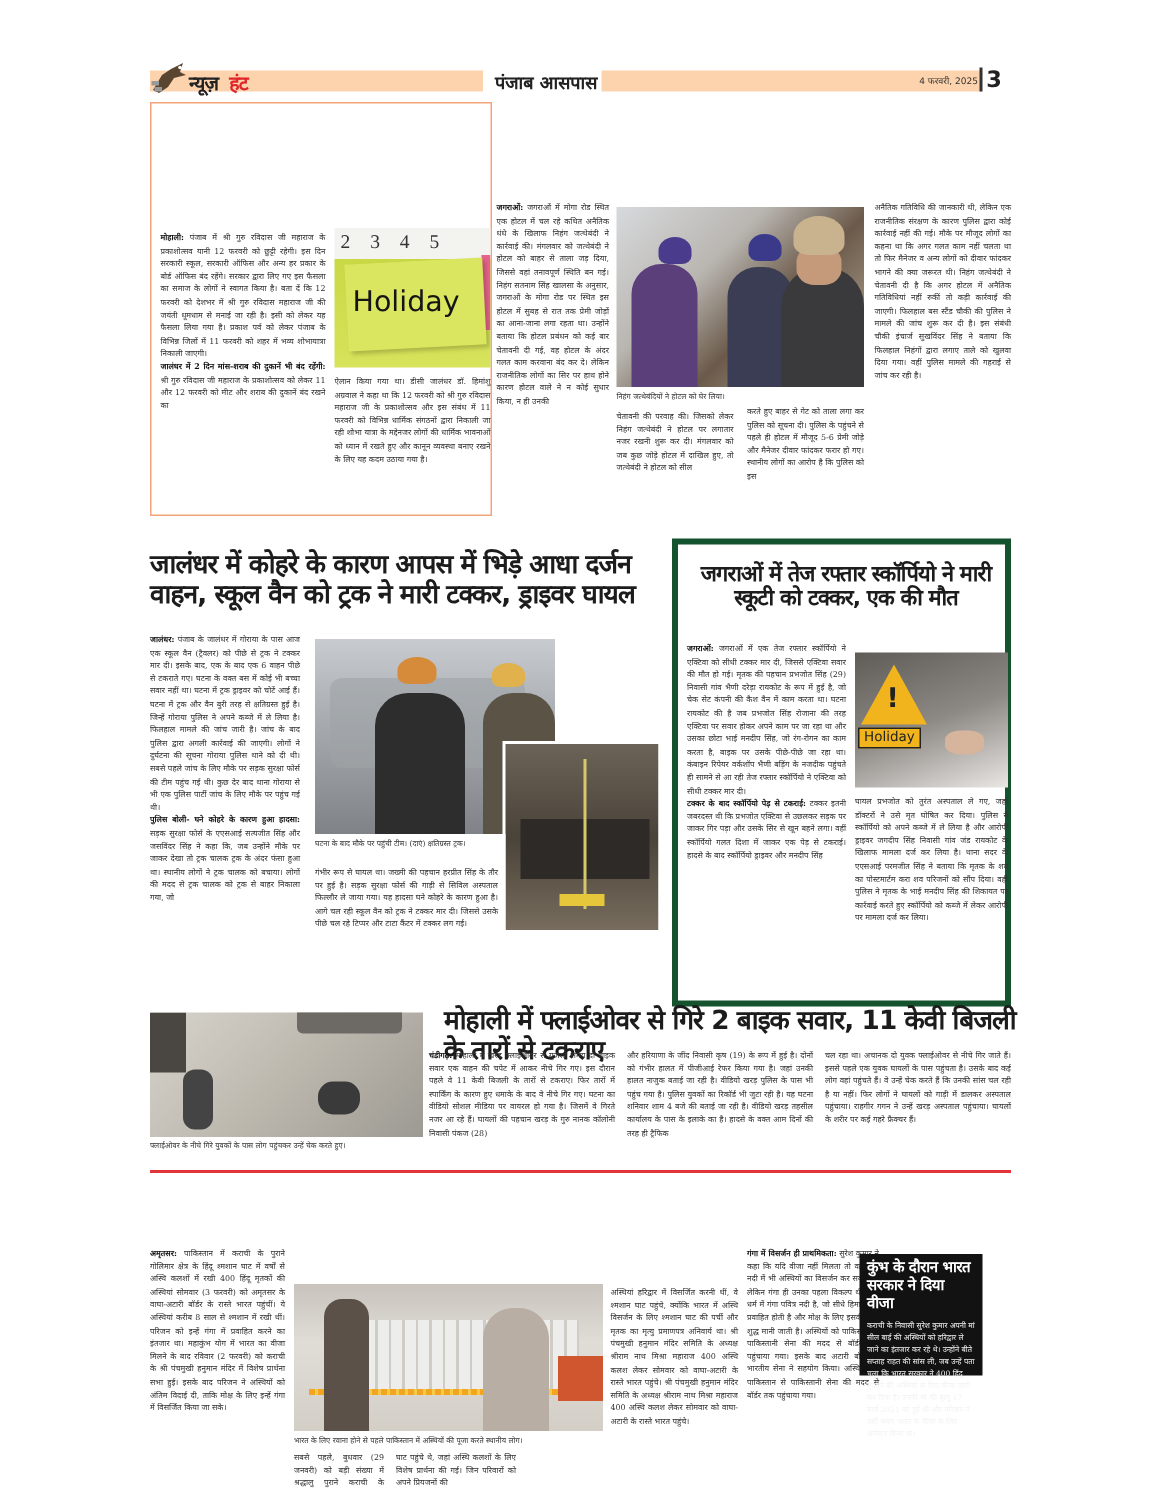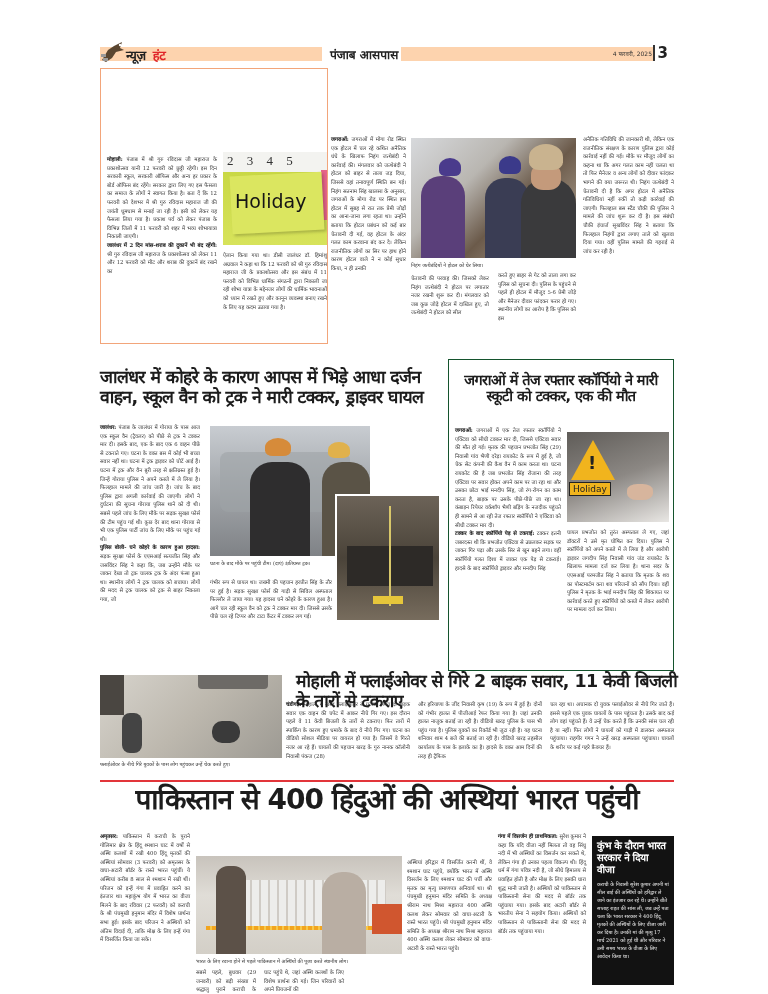--- a/index.html
+++ b/index.html
@@ -63,21 +63,21 @@
   .a3 .img1 .coat2 { position: absolute; left: 112px; top: 36px; width: 48px; height: 94px; background: #5a5346; border-radius: 20px 20px 0 0; }
   .a3 .img1 .car { position: absolute; left: 10px; top: 26px; width: 130px; height: 60px; background: #9fa3a6; border-radius: 8px; opacity: .6; }
   .a3 .img2 { position: absolute; left: 235px; top: 126px; width: 106px; height: 128px; background: linear-gradient(180deg,#6c6358 0%,#4a4339 50%,#776c5d 100%); border: 2px solid #fff; overflow: hidden; }
   .a3 .img2 .grill { position: absolute; left: 10px; top: 50px; width: 86px; height: 40px; background: #2d2a27; }
   .a3 .img2 .plate { position: absolute; left: 36px; top: 100px; width: 30px; height: 8px; background: #e6c63b; }
   .a3 .img2 .rope { position: absolute; left: 52px; top: 10px; width: 2px; height: 100px; background: #d8c76a; }
   .a3 .cap1 { position: absolute; left: 110px; top: 192px; width: 120px; }
   .a3 .col2 { position: absolute; left: 110px; top: 210px; width: 122px; }
 
   
-  .a4 { position: absolute; left: 350px; top: 315px; width: 226px; height: 312px; border: 1px solid #14532d; }
+  .a4 { position: absolute; left: 350px; top: 315px; width: 226px; height: 312px; border: 4px solid #14532d; }
   .a4 .hl { position: absolute; left: 0; top: 12px; width: 224px; text-align: center; font-size: 14.5px; }
   .a4 .col1 { position: absolute; left: 6px; top: 66px; width: 106px; }
   .a4 .img { position: absolute; left: 118px; top: 72px; width: 102px; height: 90px; background: linear-gradient(160deg,#5f5c58 0%,#8c8884 50%,#e9e7e4 100%); overflow: hidden; }
   .a4 .img .tri { position: absolute; left: 4px; top: 8px; width: 0; height: 0; border-left: 22px solid transparent; border-right: 22px solid transparent; border-bottom: 40px solid #f1b41d; }
   .a4 .img .ex { position: absolute; left: 21px; top: 20px; font-family: "DejaVu Sans", sans-serif; font-weight: bold; font-size: 18px; color: #222; }
   .a4 .img .sign { position: absolute; left: 2px; top: 50px; padding: 1px 3px; background: #f1b41d; font-family: "DejaVu Sans", sans-serif; font-size: 9px; color: #222; border: 1px solid #222; }
   .a4 .img .hand { position: absolute; left: 60px; top: 52px; width: 26px; height: 16px; background: #d7b59d; border-radius: 40%; }
   .a4 .col2 { position: absolute; left: 118px; top: 168px; width: 102px; }
 
   
@@ -104,21 +104,21 @@
   .a6 .img .urns { position: absolute; left: 20px; top: 24px; width: 170px; height: 46px; background: repeating-linear-gradient(90deg,#ededeb 0 7px,#cfcbc5 7px 9px); }
   .a6 .img .marigold { position: absolute; left: 10px; top: 70px; width: 190px; height: 4px; background: repeating-linear-gradient(90deg,#f2a51f 0 4px,#f7c94a 4px 6px); }
   .a6 .img .man1 { position: absolute; left: 20px; top: 10px; width: 30px; height: 88px; background: #5c5148; border-radius: 12px 12px 0 0; }
   .a6 .img .man2 { position: absolute; left: 126px; top: 16px; width: 44px; height: 82px; background: #b9aea3; border-radius: 20px 20px 0 0; }
   .a6 .img .red { position: absolute; right: 0; top: 48px; width: 30px; height: 30px; background: #d0562f; }
   .a6 .cap { position: absolute; left: 96px; top: 174px; width: 206px; }
   .a6 .col2 { position: absolute; left: 307px; top: 74px; width: 85px; }
   .a6 .col3 { position: absolute; left: 398px; top: 48px; width: 88px; }
   .a6 .col-b1 { position: absolute; left: 96px; top: 184px; width: 60px; }
   .a6 .col-b2 { position: absolute; left: 164px; top: 184px; width: 80px; }
-  .a6 .box { position: absolute; left: 492px; top: 52px; width: 82px; height: 149px; background: #121212; padding: 4px 5px; }
+  .a6 .box { position: absolute; left: 473px; top: 52px; width: 82px; height: 81px; background: #121212; padding: 4px 5px; }
   .a6 .box .bh { font-family: "DejaVu Sans", sans-serif; font-weight: bold; color: #fff; font-size: 10px; line-height: 12px; letter-spacing: -0.3px; }
   .a6 .box .bt { font-size: 5px; line-height: 8px; color: #f3f3f3; margin-top: 4px; text-align: left; }
 </style>
 </head>
 <body>
 
 <div class="page">
 
   <div class="masthead">
     <div class="mh-left"></div>
@@ -228,21 +228,20 @@
       <b>चंडीगढ़:</b>
       <span>मोहाली में खरड़ फ्लाईओवर से गुजरते समय दो बाइक सवार एक वाहन की चपेट में आकर नीचे गिर गए। इस दौरान पहले वे 11 केवी बिजली के तारों से टकराए। फिर तारों में स्पार्किंग के कारण हुए धमाके के बाद वे नीचे गिर गए। घटना का वीडियो सोशल मीडिया पर वायरल हो गया है। जिसमें वे गिरते नजर आ रहे हैं। घायलों की पहचान खरड़ के गुरु नानक कॉलोनी निवासी पंकज (28)</span>
     </div>
     <div class="col2 body-txt">और हरियाणा के जींद निवासी कृष (19) के रूप में हुई है। दोनों को गंभीर हालत में पीजीआई रेफर किया गया है। जहां उनकी हालत नाजुक बताई जा रही है। वीडियो खरड़ पुलिस के पास भी पहुंच गया है। पुलिस युवकों का रिकॉर्ड भी जुटा रही है। यह घटना शनिवार शाम 4 बजे की बताई जा रही है। वीडियो खरड़ तहसील कार्यालय के पास के इलाके का है। हादसे के वक्त आम दिनों की तरह ही ट्रैफिक</div>
     <div class="col3 body-txt">चल रहा था। अचानक दो युवक फ्लाईओवर से नीचे गिर जाते हैं। इससे पहले एक युवक घायलों के पास पहुंचता है। उसके बाद कई लोग वहां पहुंचते हैं। वे उन्हें चेक करते हैं कि उनकी सांस चल रही है या नहीं। फिर लोगों ने घायलों को गाड़ी में डालकर अस्पताल पहुंचाया। राहगीर गगन ने उन्हें खरड़ अस्पताल पहुंचाया। घायलों के शरीर पर कई गहरे फ्रैक्चर हैं।</div>
   </div>
 
   <div class="redrule"></div>
 
   <div class="a6">
-    <div class="hl">पाकिस्तान से 400 हिंदुओं की अस्थियां भारत पहुंची</div>
     <div class="col1 body-txt">
       <b>अमृतसर:</b>
       <span>पाकिस्तान में कराची के पुराने गोलिमार क्षेत्र के हिंदू श्मशान घाट में वर्षों से अस्थि कलशों में रखी 400 हिंदू मृतकों की अस्थियां सोमवार (3 फरवरी) को अमृतसर के वाघा-अटारी बॉर्डर के रास्ते भारत पहुंचीं। ये अस्थियां करीब 8 साल से श्मशान में रखी थीं। परिजन को इन्हें गंगा में प्रवाहित करने का इंतजार था। महाकुंभ योग में भारत का वीजा मिलने के बाद रविवार (2 फरवरी) को कराची के श्री पंचमुखी हनुमान मंदिर में विशेष प्रार्थना सभा हुई। इसके बाद परिजन ने अस्थियों को अंतिम विदाई दी, ताकि मोक्ष के लिए इन्हें गंगा में विसर्जित किया जा सके।</span>
     </div>
     <div class="img">
       <div class="urns"></div>
       <div class="marigold"></div>
       <div class="red"></div>
       <div class="man1"></div>
       <div class="man2"></div>

